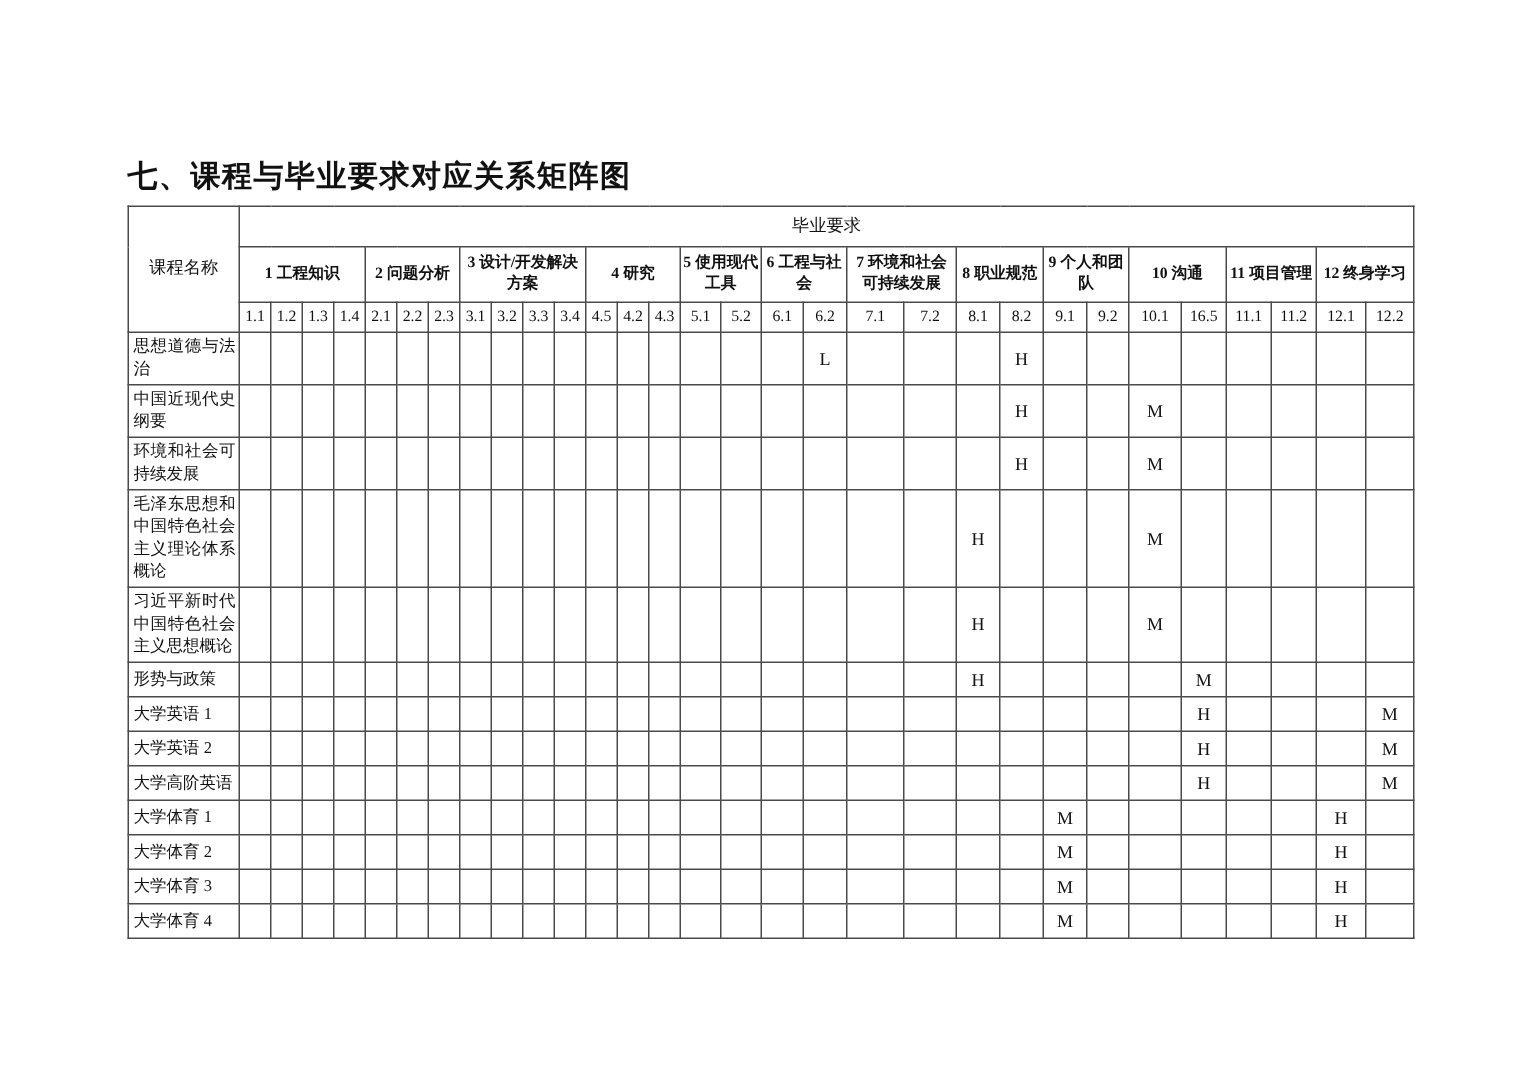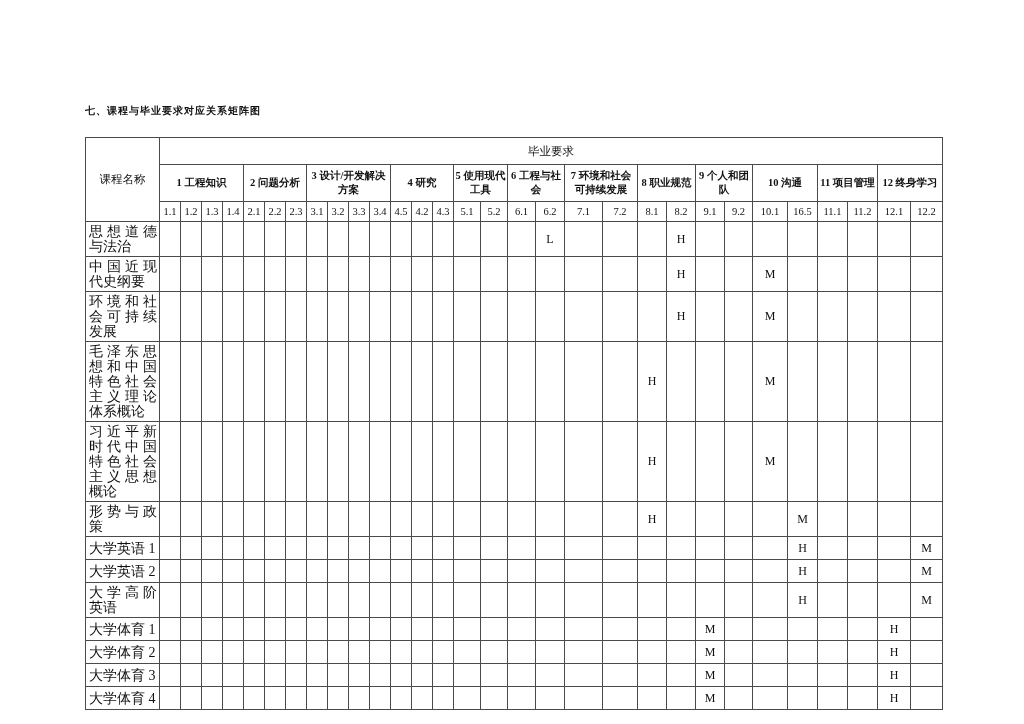--- a/index.html
+++ b/index.html
@@ -7,21 +7,21 @@
     width: 1024px; height: 724px;
     background: #ffffff;
     font-family: "Liberation Serif", "DejaVu Serif", serif;
     color: #111111;
     overflow: hidden;
   }
   .page { position: relative; width: 1024px; height: 724px; background: #ffffff; }
   .doc-title {
     position: absolute;
     left: 85px; top: 104px;
-    font-size: 10px;
+    font-size: 20px;
     font-weight: bold;
     letter-spacing: 1px;
     white-space: nowrap;
   }
   table.matrix {
     position: absolute;
     left: 85px; top: 137px;
     border-collapse: collapse;
     table-layout: fixed;
   }
@@ -37,21 +37,21 @@
   }
   .matrix tr.hdr1 th { height: 27px; font-weight: normal; font-size: 11.5px; }
   .matrix tr.hdr2 th { height: 37px; font-weight: bold; font-size: 10.5px; line-height: 14px; padding: 0 1px; }
   .matrix tr.hdr3 th { height: 20px; font-weight: normal; font-size: 10.5px; }
   .matrix th.corner { font-weight: bold; font-size: 11.5px; }
   .matrix td { height: 23px; }
   .matrix td.course {
     text-align: justify;
     text-align-last: left;
     padding: 2px 2px 2px 3px;
-    font-size: 14px;
+    font-size: 11px;
     line-height: 15px;
   }
   .matrix td.mark { font-size: 12px; }
 </style>
 </head>
 <body>
 
 <div class="page">
   <div class="doc-title">七、课程与毕业要求对应关系矩阵图</div>
 

